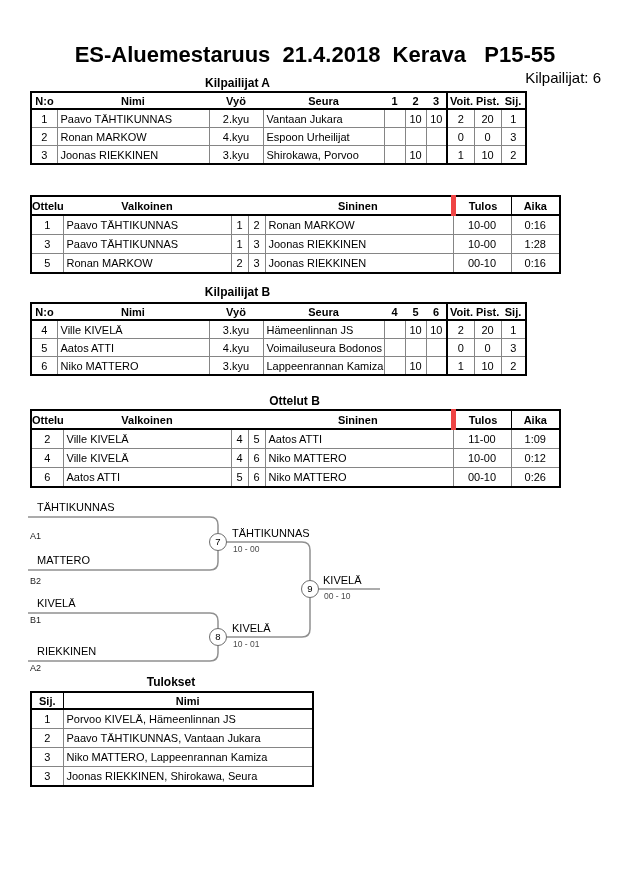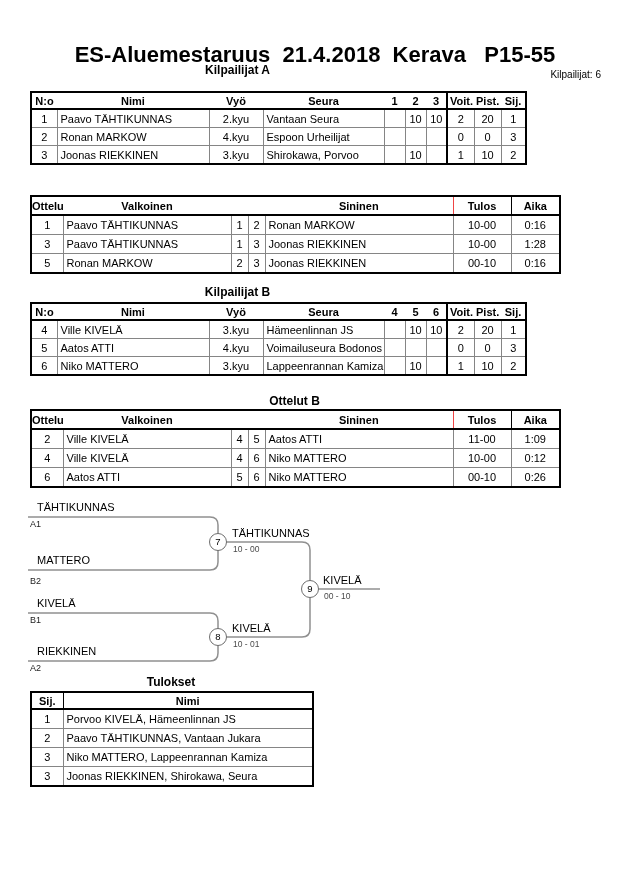--- a/index.html
+++ b/index.html
@@ -5,21 +5,21 @@
   html,body { margin:0; padding:0; }
   body {
     width:630px; height:891px; background:#ffffff; position:relative;
     font-family:"Liberation Sans", sans-serif; color:#000; overflow:hidden;
   }
   .abs { position:absolute; }
   .page-title {
     top:42px; left:0; width:630px; text-align:center;
     font-weight:bold; font-size:22px; white-space:pre;
   }
-  .comp-count { top:69px; right:29px; font-size:10px; }
+  .comp-count { top:69px; right:29px; font-size:15px; }
   .seclabel { font-weight:bold; font-size:12px; text-align:center; }
   .lbl-pool   { left:30px; width:415px; }
   .lbl-match  { left:30px; width:529px; }
   .lbl-result { left:30px; width:282px; }
 
   table.grid {
     position:absolute; left:30px; border-collapse:collapse; table-layout:fixed;
     background:#fff; border:2px solid #000;
   }
   .grid th {
@@ -29,41 +29,41 @@
   .grid td {
     font-size:11px; border:1px solid #858585; padding:0 3px; height:17px;
     white-space:nowrap; overflow:hidden;
   }
   table.match td { height:18px; }
   table.match th { height:17px; }
   table.result td { height:18px; }
   .c { text-align:center; }
   .l { text-align:left; }
   .bL2 { border-left:2px solid #000 !important; }
-  .hL { border-left:1px solid #ef4444; }
+  .hL { border-left:5px solid #ef4444; }
   .hR { border-right:1px solid #000; }
 
   .bracket { position:absolute; top:495px; left:0; width:630px; height:196px; }
   .bracket svg { position:absolute; top:0; left:0; }
   .bk-name  { position:absolute; font-size:11px; line-height:12px; white-space:nowrap; }
   .bk-seed  { position:absolute; font-size:9px;  line-height:10px; color:#222; }
   .bk-score { position:absolute; font-size:8.5px; line-height:9px; color:#4a4a4a; }
   .bk-node  {
     position:absolute; width:18px; height:18px; box-sizing:border-box;
     border:1.5px solid #6e6e6e; border-radius:50%; background:#fff;
     font-size:9.5px; text-align:center; line-height:15px;
   }
 </style>
 </head>
 <body>
 
 <div class="abs page-title">ES-Aluemestaruus  21.4.2018  Kerava   P15-55</div>
 <div class="abs comp-count">Kilpailijat: 6</div>
 
-<div class="abs seclabel lbl-pool" style="top:63px">Kilpailijat A</div>
+<div class="abs seclabel lbl-pool" style="top:76px">Kilpailijat A</div>
 <table class="grid pool" style="top:91px; width:495px">
   <colgroup>
       <col style="width:26px">
       <col style="width:152px">
       <col style="width:54px">
       <col style="width:121px">
       <col style="width:21px">
       <col style="width:21px">
       <col style="width:21px">
       <col style="width:27px">
@@ -82,21 +82,21 @@
       <th class="bL2">Voit.</th>
       <th>Pist.</th>
       <th>Sij.</th>
     </tr>
   </thead>
   <tbody>
     <tr>
       <td class="c">1</td>
       <td>Paavo TÄHTIKUNNAS</td>
       <td class="c">2.kyu</td>
-      <td>Vantaan Seura</td>
+      <td>Vantaan Jukara</td>
       <td class="c"></td>
       <td class="c">10</td>
       <td class="c">10</td>
       <td class="c bL2">2</td>
       <td class="c">20</td>
       <td class="c">1</td>
     </tr>
     <tr>
       <td class="c">2</td>
       <td>Ronan MARKOW</td>
@@ -301,21 +301,21 @@
 <div class="bracket">
   <svg width="630" height="196" viewBox="0 0 630 196">
     <path d="M28 22 H210 Q218 22 218 30 V67 Q218 75 210 75 H28" fill="none" stroke="#909090" stroke-width="1.5"></path>
     <path d="M28 118 H210 Q218 118 218 126 V158 Q218 166 210 166 H28" fill="none" stroke="#909090" stroke-width="1.5"></path>
     <path d="M218 47 H302 Q310 47 310 55 V94" fill="none" stroke="#909090" stroke-width="1.5"></path>
     <path d="M218 142 H302 Q310 142 310 134 V94" fill="none" stroke="#909090" stroke-width="1.5"></path>
     <path d="M310 94 H380" fill="none" stroke="#909090" stroke-width="1.5"></path>
   </svg>
 
   <span class="bk-name" style="left:37px; top:6px">TÄHTIKUNNAS</span>
-  <span class="bk-seed" style="left:30px; top:24px">A1</span>
+  <span class="bk-seed" style="left:30px; top:36px">A1</span>
   <span class="bk-name" style="left:37px; top:59px">MATTERO</span>
   <span class="bk-seed" style="left:30px; top:81px">B2</span>
   <span class="bk-name" style="left:37px; top:102px">KIVELÄ</span>
   <span class="bk-seed" style="left:30px; top:120px">B1</span>
   <span class="bk-name" style="left:37px; top:150px">RIEKKINEN</span>
   <span class="bk-seed" style="left:30px; top:168px">A2</span>
 
   <div class="bk-node" style="left:209px; top:38px">7</div>
   <div class="bk-node" style="left:209px; top:133px">8</div>
   <div class="bk-node" style="left:301px; top:85px">9</div>

